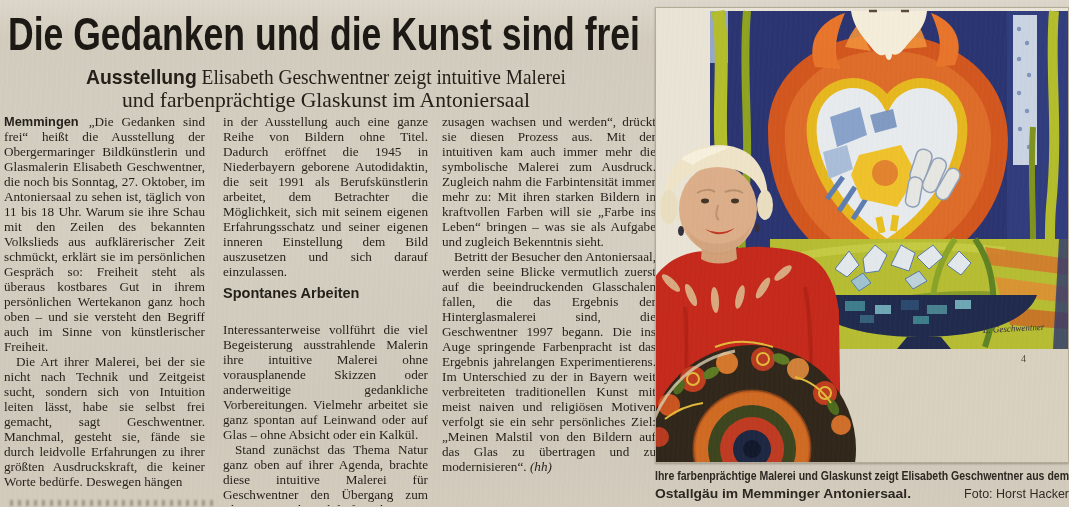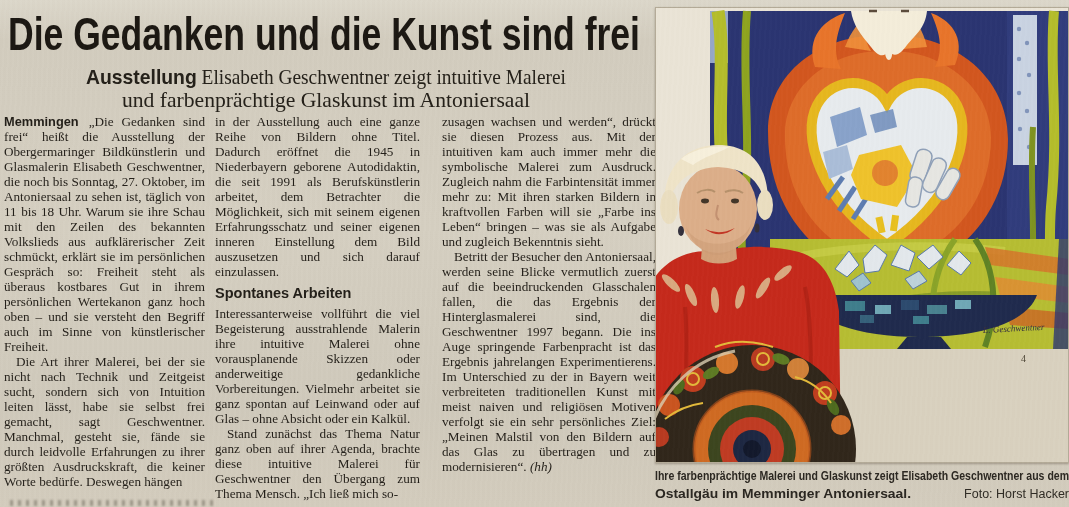--- a/index.html
+++ b/index.html
@@ -13,24 +13,24 @@
     background:repeating-linear-gradient(93deg,rgba(255,255,255,.05) 0 2px,rgba(90,82,66,.04) 2px 5px);
   }
   .masthead-svg{position:absolute;left:6px;top:8px;}
   .subhead-svg{position:absolute;left:0px;top:58px;}
   .col{position:absolute;top:114px;height:392px;overflow:hidden;
        font-size:13.2px;line-height:15px;text-align:justify;}
   .col p{margin:0;}
   .col p.ind{text-indent:12px;}
   .lead{font-family:"Liberation Sans",sans-serif;font-weight:700;font-size:12.8px;margin-right:10px;}
   .crosshead{font-family:"Liberation Sans",sans-serif;font-weight:700;font-size:14.5px;
-             margin:7px 0 5px 0;text-align:left;}
+             margin:7px 0 21px 0;text-align:left;}
   .sig{font-style:italic;margin-top:23px;}
   .col1{left:4px;width:201px;}
-  .col2{left:215px;width:205px;}
+  .col2{left:223px;width:205px;}
   .col3{left:442px;width:214px;}
   .photo{position:absolute;left:655px;top:7px;width:414px;height:456px;
          box-shadow:0 1px 2px rgba(60,50,35,.35);}
   .caption-svg{position:absolute;left:655px;top:467px;}
   .smudge{position:absolute;left:10px;top:500px;width:205px;height:6px;opacity:.45;
           filter:blur(1px);
           background:repeating-linear-gradient(90deg,rgba(55,48,38,.8) 0 3px,rgba(55,48,38,0) 3px 8px);}
 </style>
 </head>
 <body>

